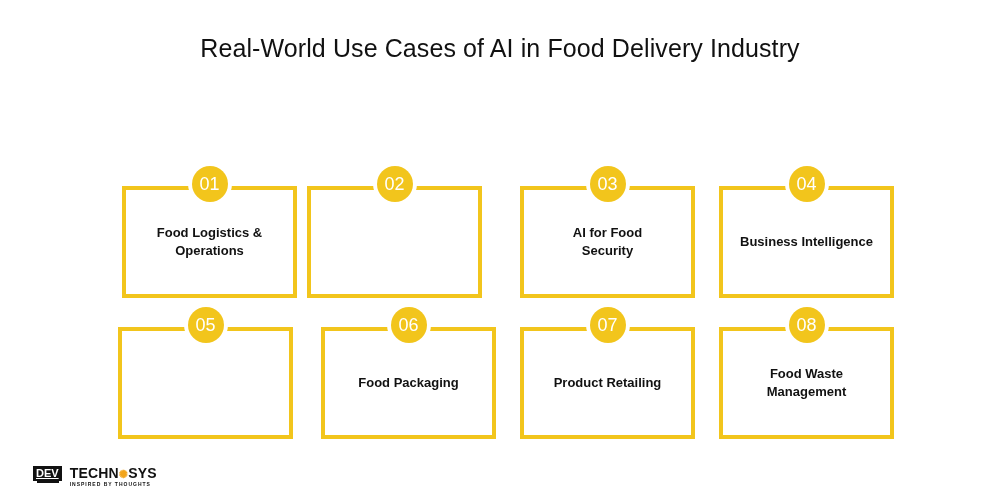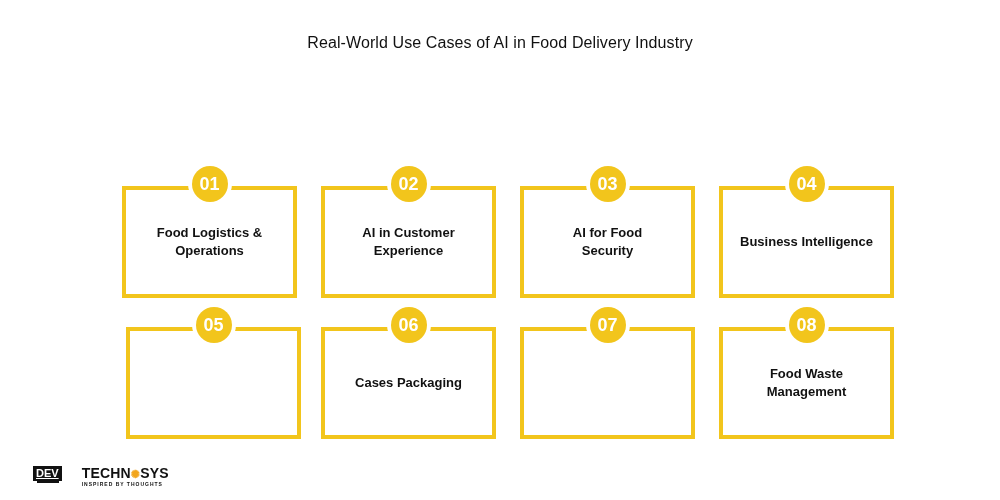--- a/index.html
+++ b/index.html
@@ -1,69 +1,68 @@
 <!DOCTYPE html>
 <html><head>
 <meta charset="utf-8">
 <style>
   html, body { margin:0; padding:0; }
   body { width:1000px; height:500px; background:#ffffff; position:relative; overflow:hidden;
          font-family:"Liberation Sans", sans-serif; color:#111; }
   .title { position:absolute; top:34px; left:0; width:1000px; text-align:center;
-           font-size:16px; font-weight:400; color:#111; letter-spacing:0.1px; }
+           font-size:25px; font-weight:400; color:#111; letter-spacing:0.1px; }
   .card { position:absolute; width:167px; height:104px; border:4px solid #f2c51c;
           box-sizing:content-box; background:#fff; display:flex; align-items:center;
           justify-content:center; text-align:center; }
   .card .label { font-size:13px; font-weight:bold; line-height:18px; color:#111; padding:0 14px; white-space:pre-line; }
   .badge { position:absolute; width:36px; height:36px; border-radius:50%; background:#f2c51c;
-           color:#fff; font-weight:bold; font-size:18px; display:flex; align-items:center;
+           color:#fff; font-weight:normal; font-size:18px; display:flex; align-items:center;
            justify-content:center; top:-24px; left:50%; transform:translateX(-50%);
            box-shadow:0 0 0 4px #fff; }
   .logo { position:absolute; left:33px; top:466px; height:22px; display:flex; align-items:flex-start; }
   .logo .dev { background:#111; color:#fff; font-weight:bold; font-size:11px; padding:1px 3px; height:13px; line-height:13px;text-decoration:underline; }
   .logo .stand { position:absolute; left:4px; top:15px; width:22px; height:2px; background:#111; }
-  .logo .txt { margin-left:20px; display:flex; flex-direction:column; }
+  .logo .txt { margin-left:8px; display:flex; flex-direction:column; }
   .logo .brand { font-weight:bold; font-size:14px; line-height:14px; color:#111; letter-spacing:0.2px; }
   .logo .brand .dot { color:#f2a51c; font-size:11px; }
   .logo .tag { font-size:5px; letter-spacing:1px; color:#111; line-height:6px; font-weight:bold; }
 </style>
 </head>
 <body>
 
 <div class="title">Real-World Use Cases of AI in Food Delivery Industry</div>
 
 <div class="card" style="left:122px; top:186px;">
   <div class="badge">01</div>
   <div class="label">Food Logistics &amp;
 Operations</div>
 </div>
-<div class="card" style="left:321px; top:186px;">
+<div class="card" style="left:307px; top:186px;">
   <div class="badge">02</div>
-  <div class="label">AI in Customer
-Experience</div>
 </div>
 <div class="card" style="left:520px; top:186px;">
   <div class="badge">03</div>
   <div class="label">AI for Food
 Security</div>
 </div>
 <div class="card" style="left:719px; top:186px;justify-content:center;">
   <div class="badge">04</div>
   <div class="label">Business Intelligence</div>
 </div>
 
-<div class="card" style="left:126px; top:327px;text-align:center;">
+<div class="card" style="left:118px; top:327px;text-align:center;">
   <div class="badge">05</div>
 </div>
 <div class="card" style="left:321px; top:327px;">
   <div class="badge">06</div>
-  <div class="label">Cases Packaging</div>
+  <div class="label">Food Packaging</div>
 </div>
 <div class="card" style="left:520px; top:327px;">
   <div class="badge">07</div>
+  <div class="label">Product Retailing</div>
 </div>
 <div class="card" style="left:719px; top:327px;">
   <div class="badge">08</div>
   <div class="label">Food Waste
 Management</div>
 </div>
 
 <div class="logo">
   <span class="dev">DEV</span>
   <span class="stand"></span>

